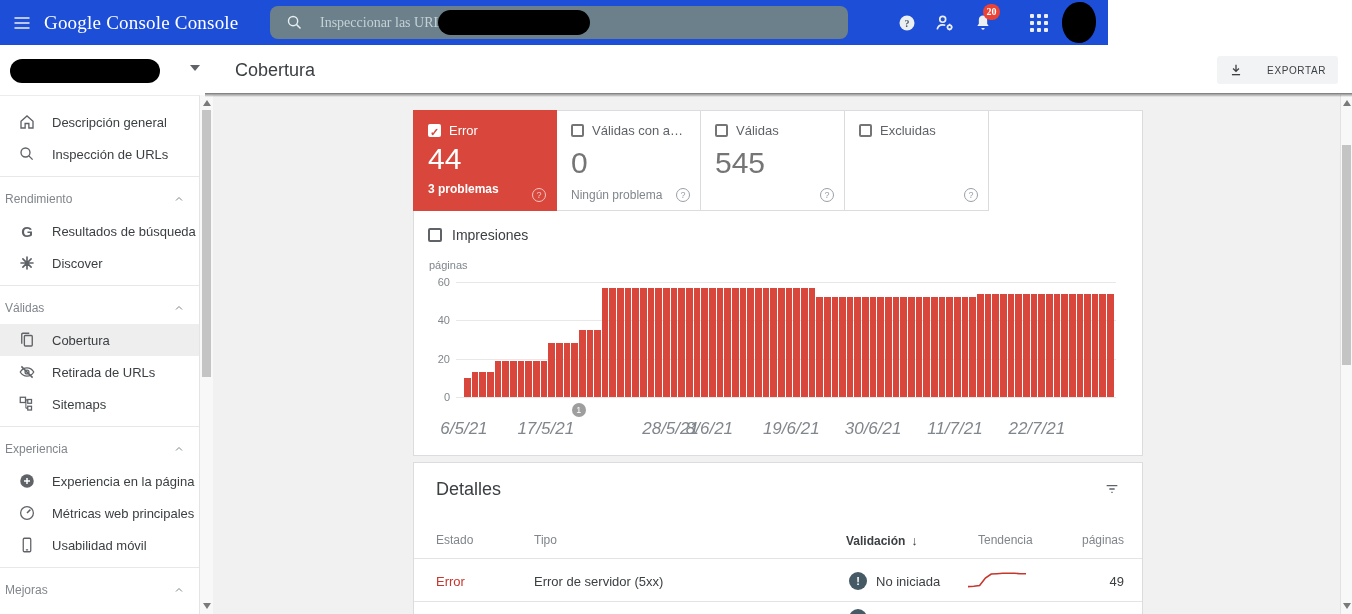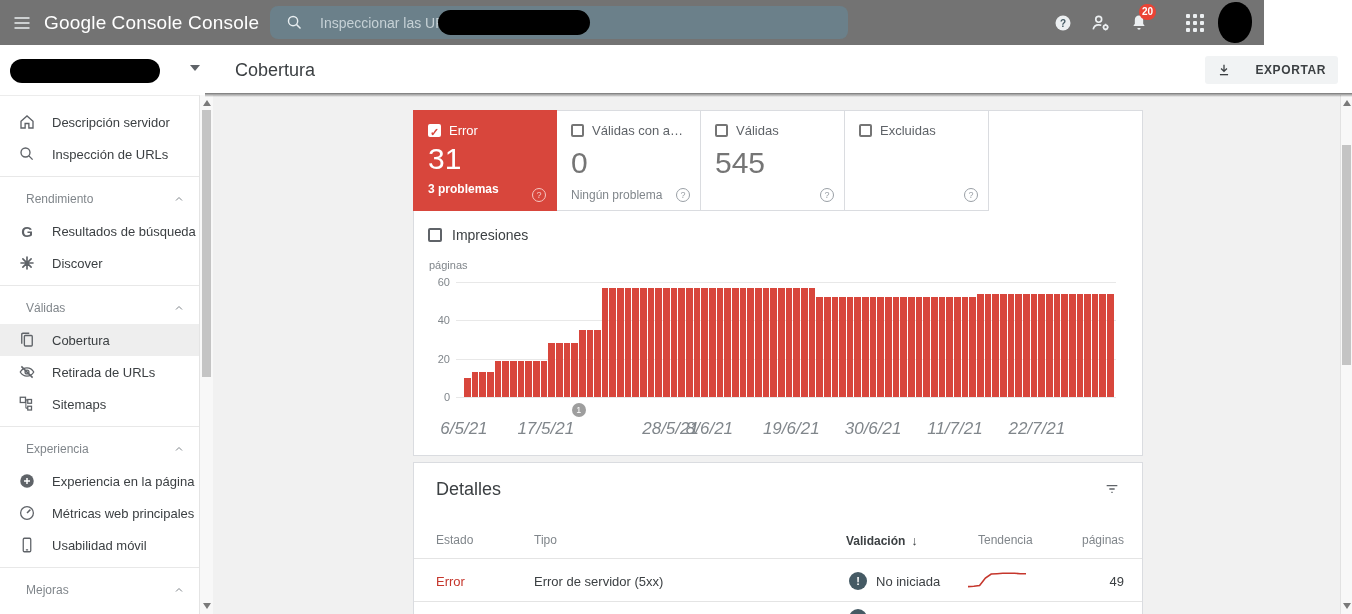--- a/index.html
+++ b/index.html
@@ -1,20 +1,20 @@
 <!DOCTYPE html>
 <html><head>
 <meta charset="utf-8">
 <style>
   * { margin:0; padding:0; box-sizing:border-box; }
   html,body { width:1352px; height:614px; overflow:hidden; font-family:"Liberation Sans", sans-serif; background:#fff; }
   body { position:relative; }
 
   
-  .topbar { position:absolute; left:0; top:0; width:1264px; height:45px; background:#737373; z-index:30; }
+  .topbar { position:absolute; left:0; top:0; width:1108px; height:45px; background:#1d4ed8; z-index:30;font-family:Liberation Serif, serif; }
   .hamburger { position:absolute; left:10px; top:11px; width:24px; height:24px; cursor:pointer; display:flex; align-items:center; justify-content:center; }
   .logo { position:absolute; left:44px; top:0; height:45px; display:flex; align-items:center; color:#fff; font-size:19px; letter-spacing:.2px; }
   .logo .g1 { font-weight:500; }
   .logo .g2 { font-weight:300; margin-left:5px; }
   .searchbox { position:absolute; left:270px; top:6px; width:578px; height:33px; background:#6b808a; border-radius:8px; display:flex; align-items:center; }
   .searchbox .mag { margin-left:16px; display:flex; }
   .search-ph { margin-left:17px; font-size:14px; color:#c6d1d6; }
   .search-redact { position:absolute; left:168px; top:4px; width:152px; height:25px; background:#000; border-radius:13px; }
   .tb-right { position:absolute; right:6px; top:0; height:45px; display:flex; align-items:center; }
   .tb-btn { width:38px; height:38px; display:flex; align-items:center; justify-content:center; position:relative; cursor:pointer; }
@@ -22,32 +22,32 @@
   .avatar-redact { width:34px; height:41px; background:#000; border-radius:50% 46% 50% 48%; margin:0 6px 0 4px; }
   .grid-dots { display:grid; grid-template-columns:repeat(3,4px); grid-gap:3px; }
   .grid-dots i { width:4px; height:4px; background:#eceff1; border-radius:1px; }
 
   
   .appheader { position:absolute; left:0; top:45px; width:1352px; height:50px; background:#fff; z-index:20; }
   .prop-redact { position:absolute; left:10px; top:14px; width:150px; height:24px; background:#000; border-radius:12px; cursor:pointer; }
   .prop-caret { position:absolute; left:190px; top:20px; width:0; height:0; border-left:5px solid transparent; border-right:5px solid transparent; border-top:6px solid #5f6368; cursor:pointer; }
   .page-title { position:absolute; left:235px; top:0; height:50px; display:flex; align-items:center; font-size:18px; color:#3c4043; }
   .export-btn { position:absolute; right:14px; top:11px; height:28px; background:#f1f3f4; border-radius:3px; display:flex; align-items:center; padding:0 12px; cursor:pointer; }
-  .export-btn span { font-size:12px; font-weight:bold; color:#3c4043; letter-spacing:.6px; margin-left:24px; }
+  .export-btn span { font-size:10px; font-weight:normal; color:#3c4043; letter-spacing:.6px; margin-left:24px; }
   .shadowline { position:absolute; left:205px; top:93px; right:0; height:4px; z-index:25; background:linear-gradient(to bottom, rgba(0,0,0,.55), rgba(0,0,0,0)); }
 
   
   .sidebar { position:absolute; left:0; top:95px; bottom:0; width:213px; background:#fff; z-index:10; }
   .sidebar-inner { position:absolute; left:0; top:0; bottom:0; width:200px; border-right:1px solid #e4e4e4; border-top:1px solid #ececec; padding-top:10px; overflow:hidden; }
   .sitem { height:32px; display:flex; align-items:center; padding-left:17px; cursor:pointer; color:#3c4043; }
   .sitem.selected { background:#eeeeee; }
   .sitem .sicon { width:20px; height:20px; display:flex; align-items:center; justify-content:center; color:#5f6368; flex:0 0 20px; }
   .sitem .slabel { margin-left:15px; font-size:13px; white-space:nowrap; }
   .sdiv { border-top:1px solid #e8e8e8; margin:6px 0; }
-  .ssec { height:32px; display:flex; align-items:center; padding:0 14px 0 26px; cursor:pointer; }
+  .ssec { height:32px; display:flex; align-items:center; padding:0 14px 0 5px; cursor:pointer; }
   .ssec .sectitle { font-size:12px; color:#80868b; flex:1; }
   .ssec .chev { color:#80868b; display:flex; }
   .sscroll { position:absolute; right:0; top:0; bottom:0; width:13px; background:#f8f8f8; }
   .sscroll .thumb { position:absolute; left:2px; right:2px; top:15px; height:267px; background:#c4c4c4; }
   .arr { position:absolute; left:3px; width:0; height:0; border-left:4px solid transparent; border-right:4px solid transparent; cursor:pointer; }
   .arr.up { top:5px; border-bottom:6px solid #7a7a7a; }
   .arr.down { bottom:5px; border-top:6px solid #7a7a7a; }
 
   
   .content { position:absolute; left:213px; top:95px; right:12px; bottom:0; background:#f1f1f1; overflow:hidden; }
@@ -191,21 +191,21 @@
 <div class="shadowline"></div>
 
 <div class="sidebar">
   <div class="sidebar-inner">
     <div class="sitem">
       <span class="sicon">
           <svg width="18" height="18" viewBox="0 0 24 24" fill="none" stroke="currentColor" stroke-width="1.8">
             <path d="M4 11l8-7 8 7v9h-5.5v-6h-5v6H4z"></path>
           </svg>
         </span>
-      <span class="slabel">Descripción servidor</span>
+      <span class="slabel">Descripción general</span>
     </div>
     <div class="sitem">
       <span class="sicon">
           <svg width="18" height="18" viewBox="0 0 24 24" fill="none" stroke="currentColor" stroke-width="1.8">
             <circle cx="10" cy="10" r="6"></circle>
             <path d="M14.5 14.5l5 5"></path>
           </svg>
         </span>
       <span class="slabel">Inspección de URLs</span>
     </div>
@@ -324,21 +324,21 @@
 
 <div class="content">
 
   <div class="panel panel-chart">
     <div class="cards">
       <div class="card first error">
         <div class="card-top">
           <span class="cbox checked">✓</span>
           <span class="card-label">Error</span>
         </div>
-        <div class="card-value">31</div>
+        <div class="card-value">44</div>
         <div class="card-sub">3 problemas</div>
         <div class="qmark">?</div>
       </div>
       <div class="card">
         <div class="card-top">
           <span class="cbox"></span>
           <span class="card-label">Válidas con adver...</span>
         </div>
         <div class="card-value">0</div>
         <div class="card-sub">Ningún problema</div>

